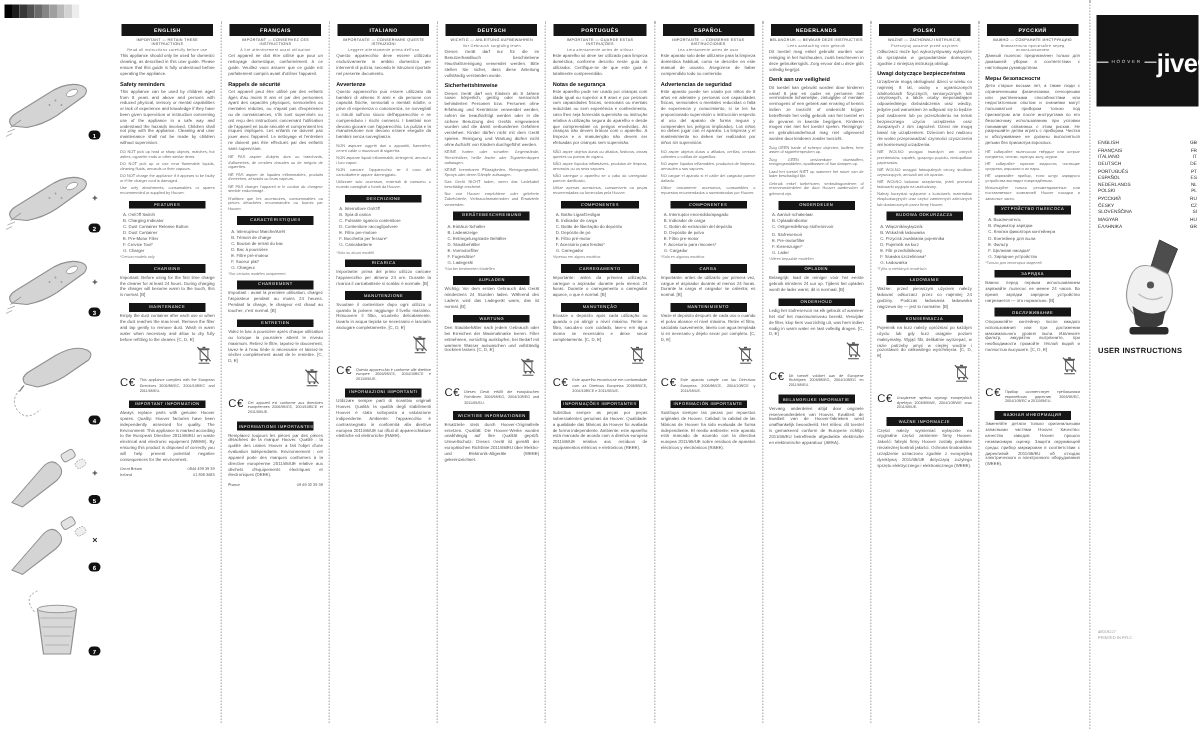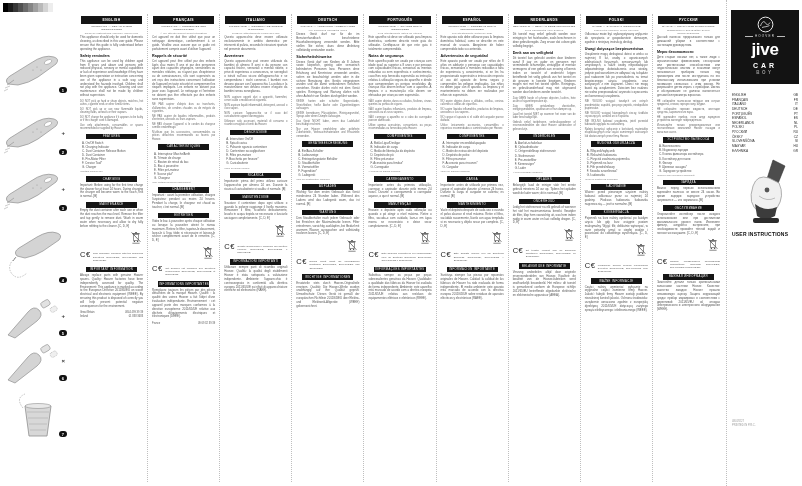--- a/index.html
+++ b/index.html
@@ -32,22 +32,22 @@
   .features li{font-size:2.9px;line-height:1.4;color:#555;}
   .note{font-size:2.5px;color:#7a7a7a;margin:1px 0 2px;}
   .weee-row{text-align:right;margin:1.5px 2px;}
   .ce-row{display:flex;gap:2.5px;align-items:flex-start;margin:2.5px 0;}
   .ce-mark{font-size:7.5px;color:#222;letter-spacing:.5px;line-height:8px;flex:0 0 auto;}
   .ce-text{flex:1;font-size:2.5px;}
   .footer-rows{margin-top:2.5px;}
   .footer-row{display:flex;justify-content:space-between;font-size:2.6px;color:#555;line-height:1.5;}
   
   .panel{position:absolute;left:726px;top:0;width:76px;height:486px;border-left:1px dotted #bfbfbf;background:#fff;}
-  .brand-box{position:absolute;top:10px;left:4px;width:68px;height:74px;background:#131313;
-             display:flex;flex-direction:column;align-items:center;}
+  .brand-box{position:absolute;top:10px;left:4px;width:68px;height:61px;background:#131313;
+             display:flex;flex-direction:row;align-items:center;}
   .hoover-emblem{margin-top:6px;}
   .brand-name-row{display:flex;align-items:center;gap:2px;margin-top:1px;}
   .brand-rule{width:8px;height:.5px;background:#bbb;}
   .brand-name{color:#ddd;font-size:3px;letter-spacing:1.2px;}
   .product-name{color:#fff;font-size:17px;font-weight:bold;letter-spacing:-.3px;line-height:17px;margin-top:3px;}
   .product-line1{color:#fff;font-size:7px;font-weight:bold;letter-spacing:3px;margin-top:3.5px;}
   .product-line2{color:#9a9a9a;font-size:4.5px;font-weight:bold;letter-spacing:2.5px;margin-top:1px;}
   .lang-index{position:absolute;top:93px;left:5px;right:5px;}
   .lang-row{display:flex;justify-content:space-between;font-size:3.2px;color:#2e2e2e;line-height:1.45;}
   .lang-code{color:#2e2e2e;}

